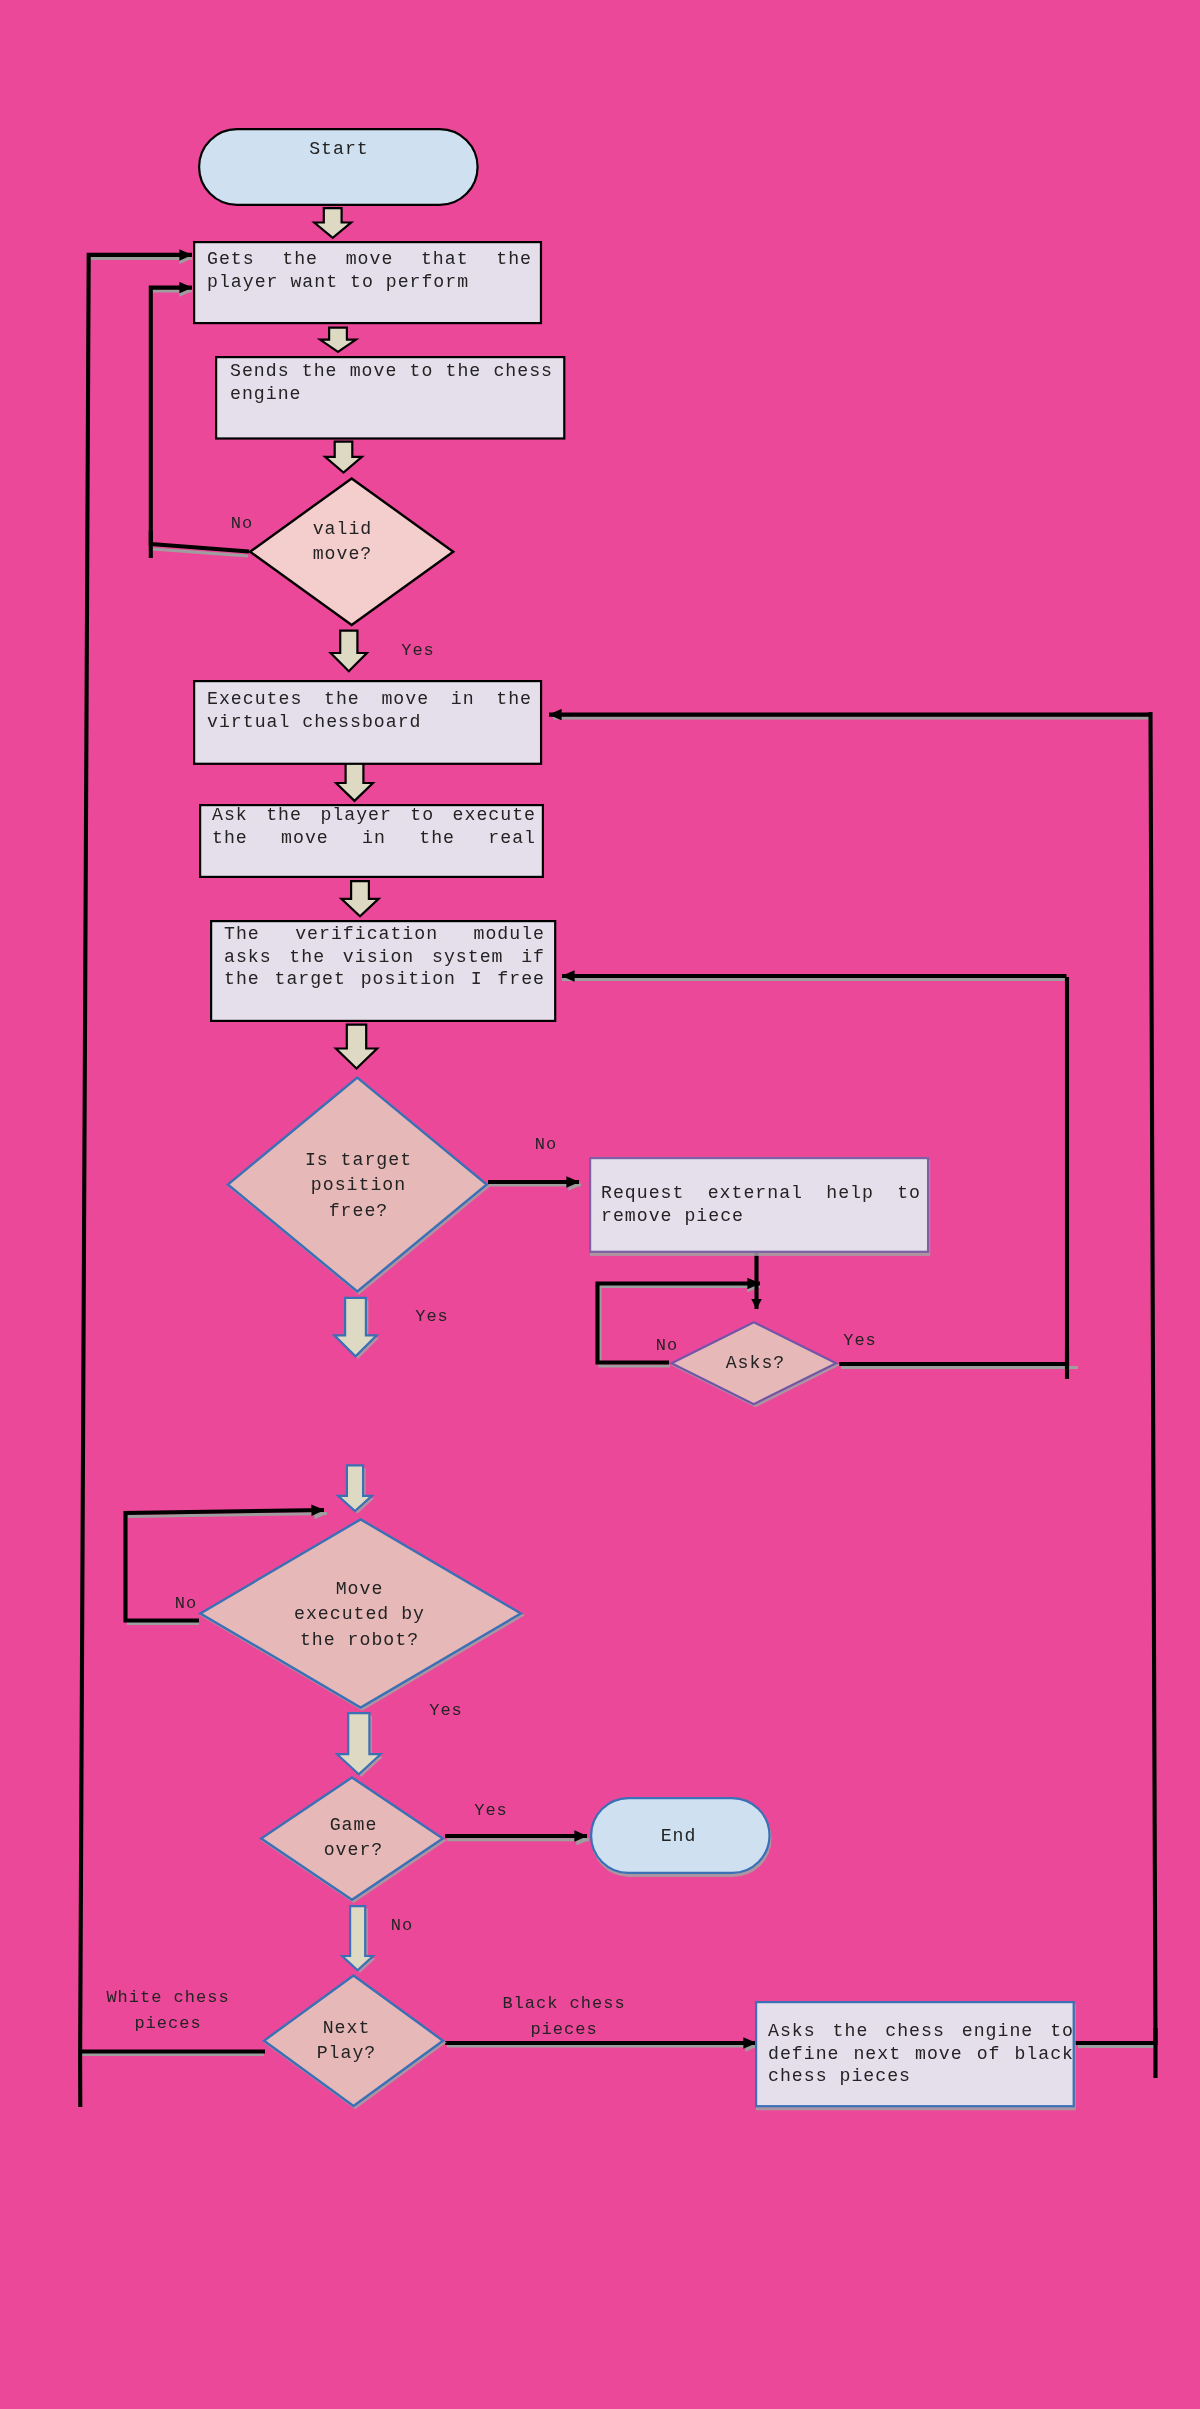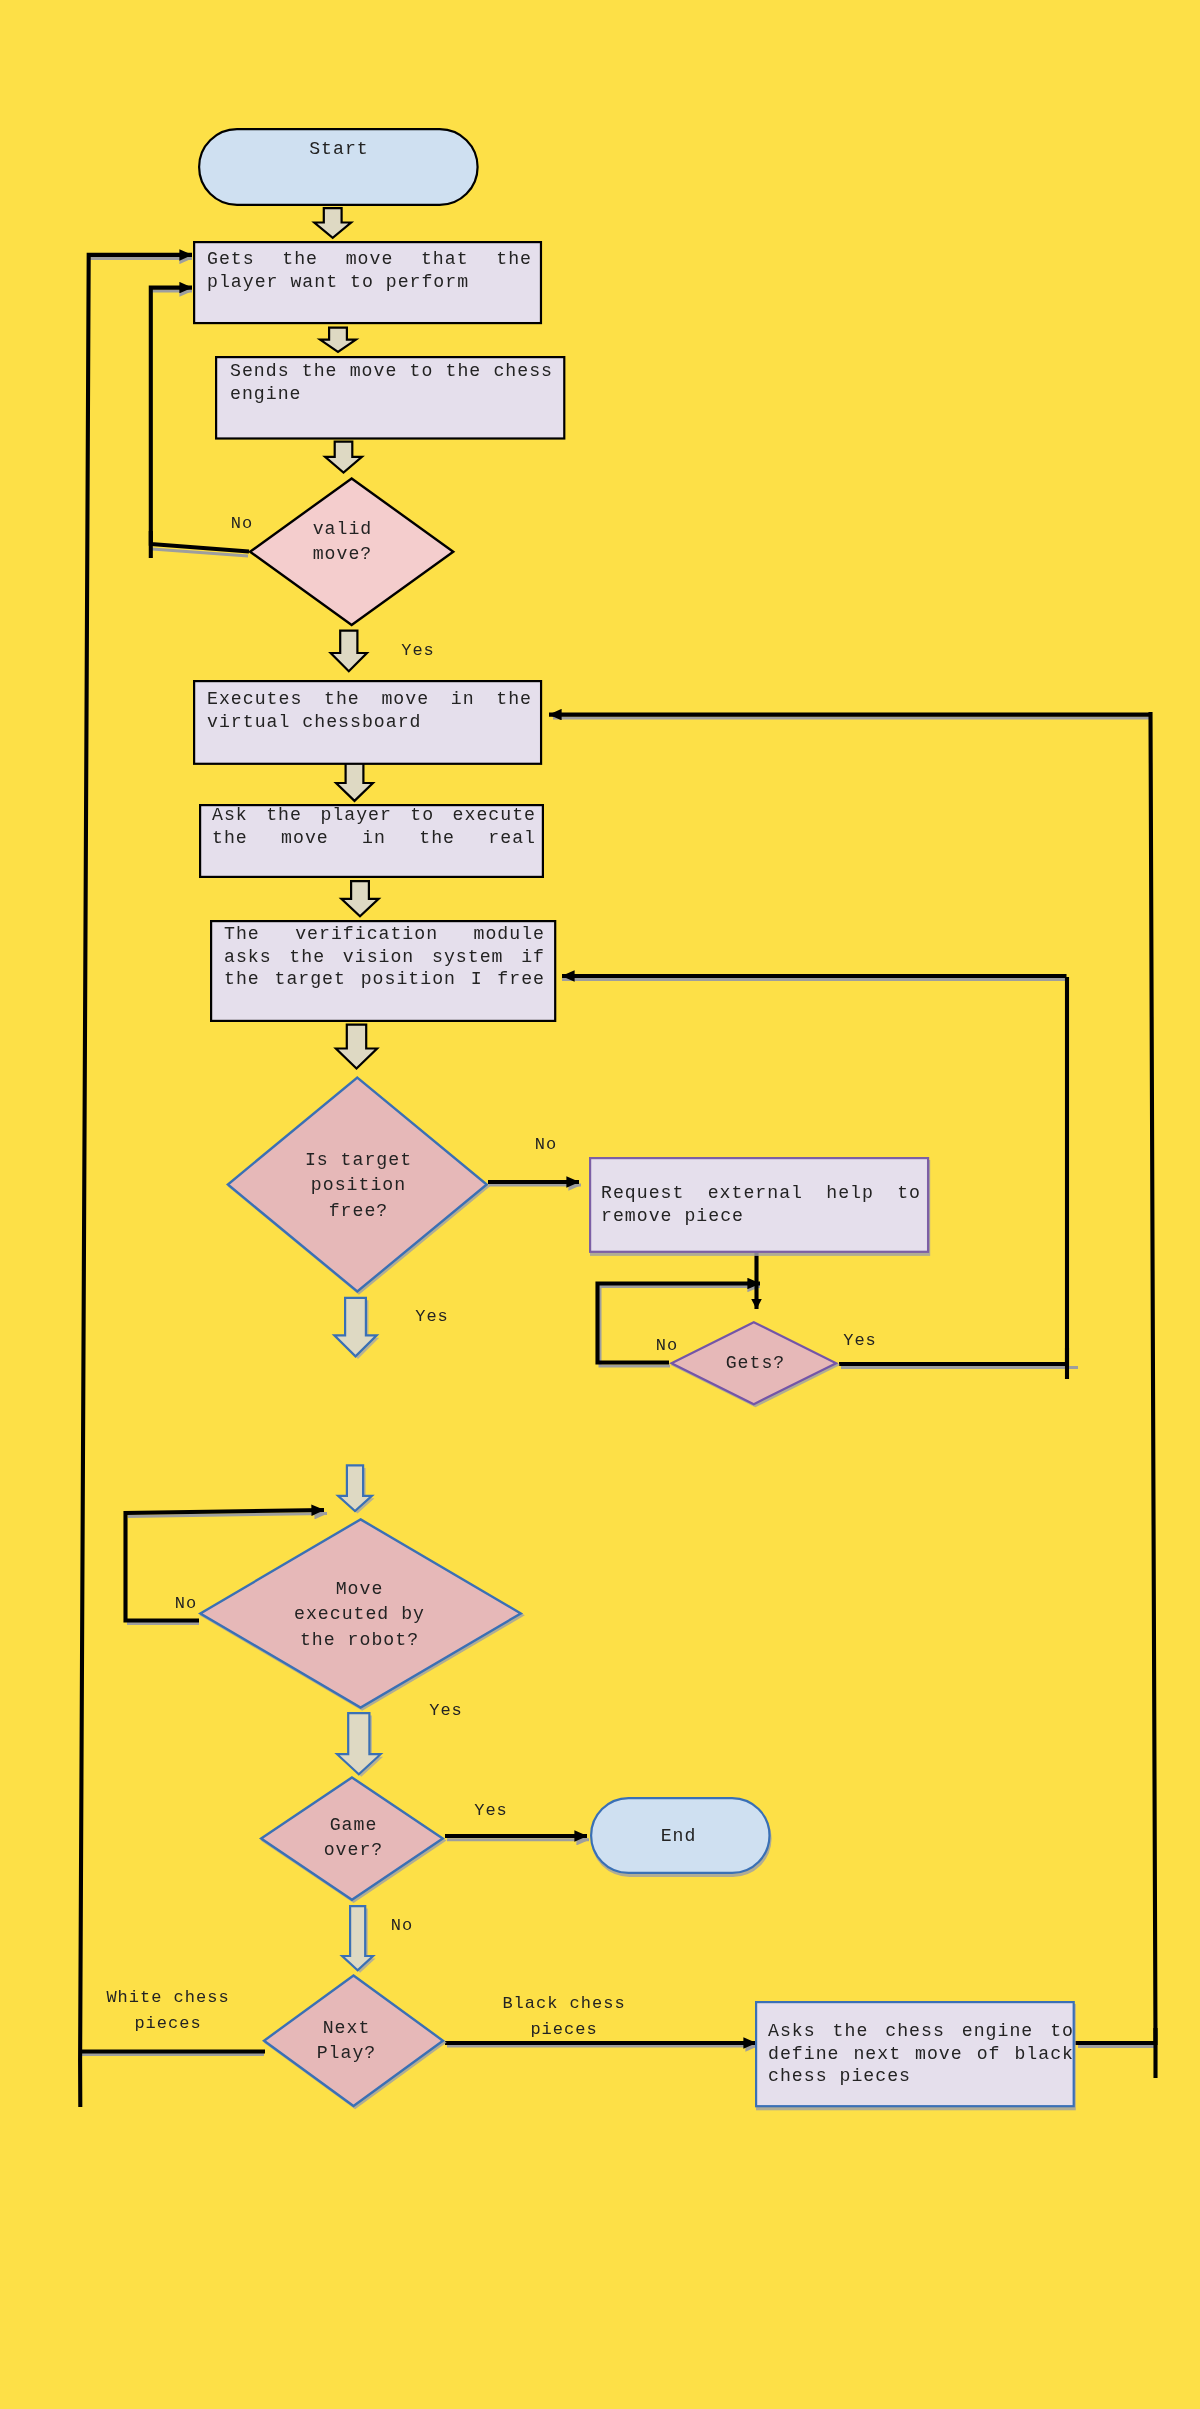--- a/index.html
+++ b/index.html
@@ -1,19 +1,19 @@
 <!DOCTYPE html>
 <html><head>
 <meta charset="utf-8">
 <title>Chess Robot Flowchart</title>
 <style>
   html,body{margin:0;padding:0;background:#ffffff;}
   body{width:1200px;height:2409px;overflow:hidden;
        font-family:"Liberation Mono","DejaVu Sans Mono",monospace;}
-  #stage{position:relative;width:1200px;height:2409px;background:#fde047;}
+  #stage{position:relative;width:1200px;height:2409px;background:#ec4899;}
   #wires{position:absolute;left:0;top:0;width:1200px;height:2409px;}
   .shape{position:absolute;}
   .shape svg{display:block;overflow:visible;}
   .txt{position:absolute;color:#232323;font-size:18.2px;line-height:22.6px;
        letter-spacing:1.0px;-webkit-font-smoothing:antialiased;
        transform:translateZ(0);will-change:transform;}
   .body-txt{text-align:justify;text-align-last:left;text-justify:inter-word;}
   .ctr-txt{text-align:center;white-space:pre;line-height:25.4px;}
   .lbl{position:absolute;color:#232323;font-size:17px;line-height:25.8px;
        letter-spacing:1.0px;-webkit-font-smoothing:antialiased;
@@ -186,21 +186,21 @@
   </svg>
   <div class="txt body-txt" style="left:12.4px;top:25.3px;width:320px;">Request external help to remove piece</div>
 </div>
 
 <div class="shape" style="left:669.2px;top:1321.0px;width:174.6px;height:89.4px;">
   <svg width="174.6" height="89.4" viewBox="0 0 174.6 89.4">
 
 <path d="M86.4,1.8 L171.2,44.0 L86.4,86.2 L1.6,44.0 Z" fill="#a2a2a2" opacity="0.85"></path>    
         <path d="M84.80,1.23 L167.13,42.20 L84.80,83.17 L2.47,42.20 Z" fill="#e6b8b8" stroke="#7355a8" stroke-width="2.2" stroke-linejoin="miter"></path>
   </svg>
-  <div class="txt ctr-txt" style="left:-4.5px;top:30px;width:181px;">Gets?</div>
+  <div class="txt ctr-txt" style="left:-4.5px;top:30px;width:181px;">Asks?</div>
 </div>
 
 
 <div class="shape" style="left:198.4px;top:1518.0px;width:330.2px;height:195.9px;">
   <svg width="330.2" height="195.9" viewBox="0 0 330.2 195.9">
 
 <path d="M164.2,1.8 L326.8,97.3 L164.2,192.7 L1.6,97.3 Z" fill="#a2a2a2" opacity="0.85"></path>    
         <path d="M162.60,1.39 L322.83,95.45 L162.60,189.51 L2.37,95.45 Z" fill="#e6b8b8" stroke="#3a70b5" stroke-width="2.4" stroke-linejoin="miter"></path>
   </svg>
   <div class="txt ctr-txt" style="left:-7.1px;top:59.0px;width:337px;">Move

